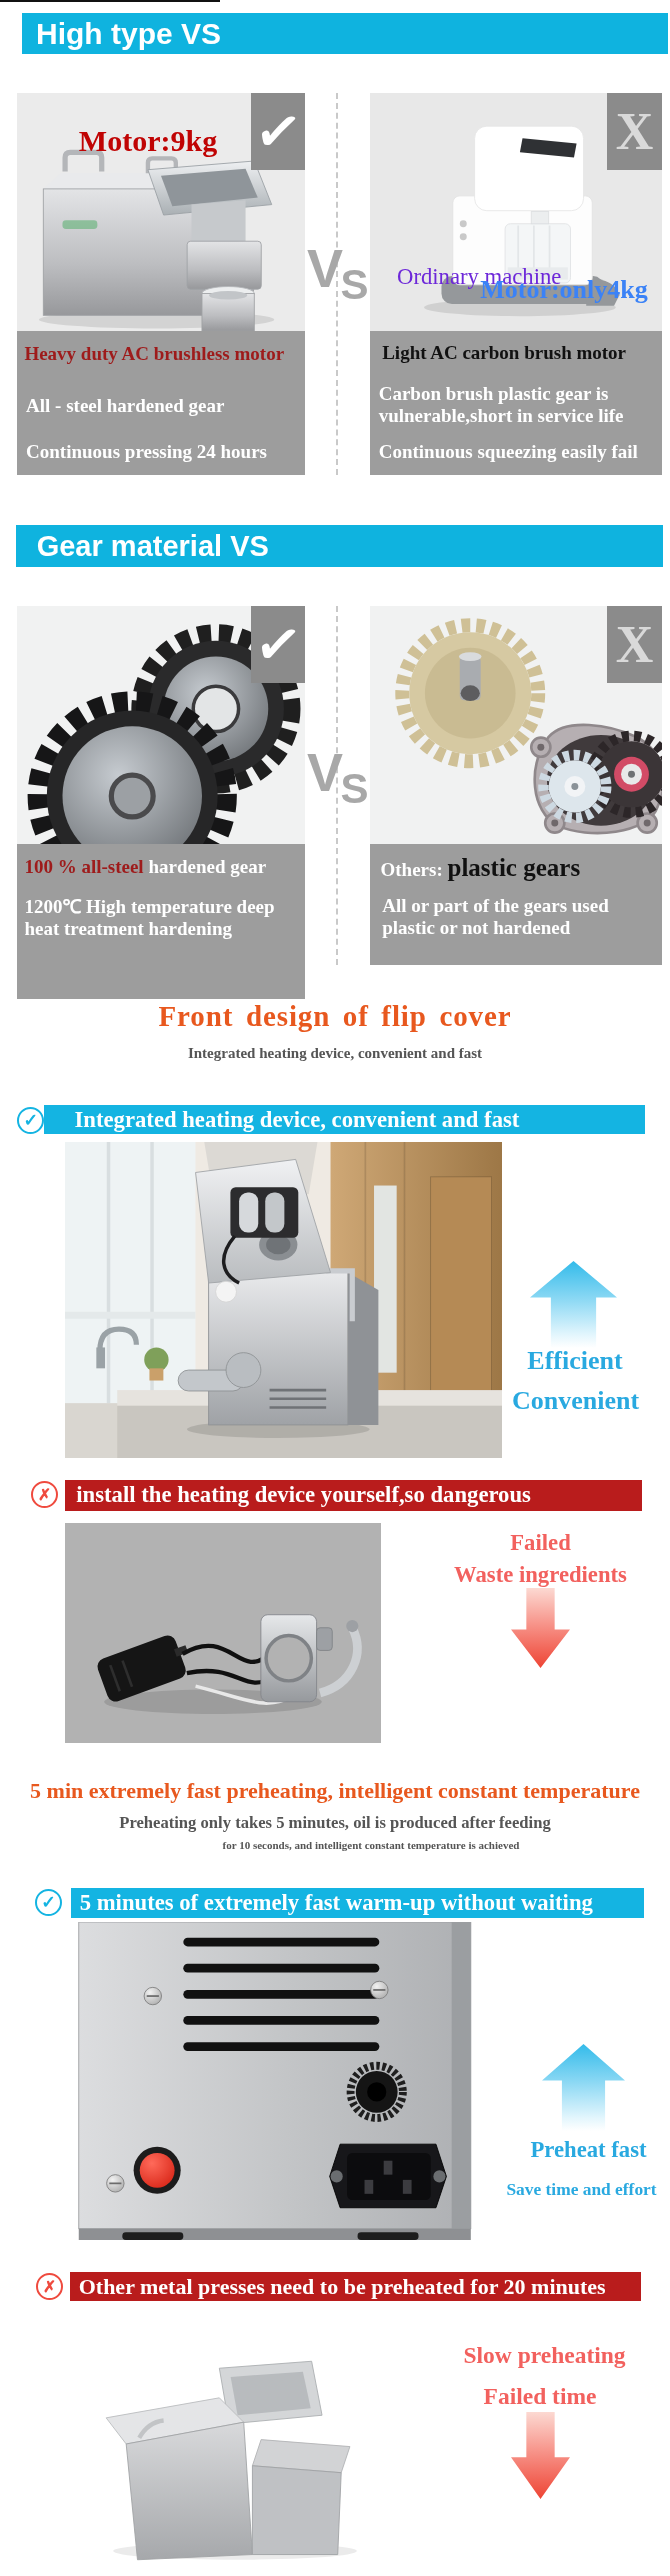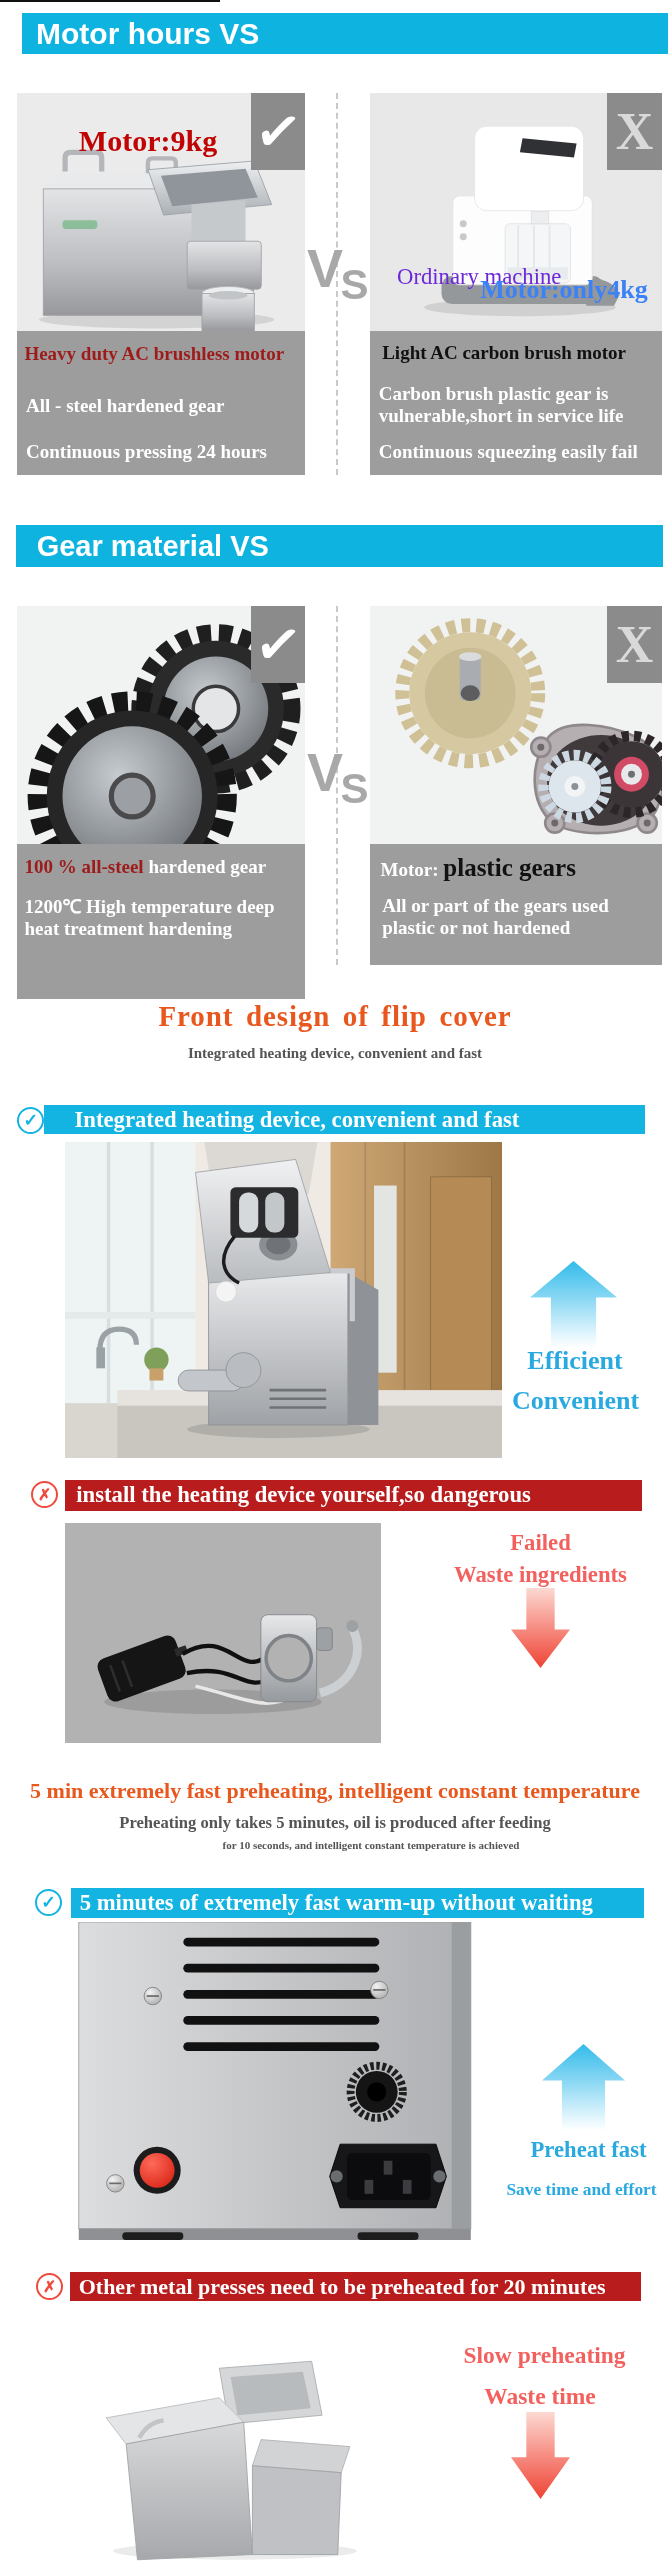--- a/index.html
+++ b/index.html
@@ -48,21 +48,21 @@
   .photo{overflow:hidden;}
 </style>
 </head>
 <body>
 
 <div id="canvas">
 
   <div class="abs" style="left:0;top:0;width:220px;height:1.7px;background:#111;"></div>
 
   <div class="abs hdr-banner" style="left:22px;top:13px;width:646px;height:41px;">
-    <span style="font-size:30px;padding-left:14px;">Motor hours VS</span>
+    <span style="font-size:30px;padding-left:14px;">High type VS</span>
   </div>
 
   <div class="abs panel photo" style="left:17.4px;top:93px;width:288px;height:238px;">
     <svg width="288" height="238" viewBox="0 0 330 273">
       <defs>
         <linearGradient id="met1" x1="0" y1="0" x2="0" y2="1">
           <stop offset="0" stop-color="#e3e4e6"></stop>
             <stop offset="0.6" stop-color="#bcbdc0"></stop>
             <stop offset="1" stop-color="#97989b"></stop>
         </linearGradient>
@@ -208,21 +208,21 @@
   </div>
 
   <div class="abs graybox" style="left:17.4px;top:844px;width:288px;height:155px;">
     <div class="abs feat" style="left:7px;top:12.2px;width:279px;">
       <span class="red" style="color:#9e1b1b;">100 % all-steel</span><span> hardened gear</span>
     </div>
     <div class="abs feat" style="left:7px;top:52px;width:279px;">1200℃ High temperature deep heat treatment hardening</div>
   </div>
   <div class="abs graybox" style="left:370px;top:844px;width:292px;height:121px;">
     <div class="abs feat" style="left:10.5px;top:8.7px;width:281px;">
-      <span>Motor: </span><span style="color:#111;font-size:25px;">plastic gears</span>
+      <span>Others: </span><span style="color:#111;font-size:25px;">plastic gears</span>
     </div>
     <div class="abs feat" style="left:12.2px;top:51px;width:270px;">All or part of the gears used plastic or not hardened</div>
   </div>
 
   <div class="abs orange-h" style="left:0;top:1000px;width:670px;font-size:29px;letter-spacing:0.9px;word-spacing:4.4px;">Front design of flip cover</div>
   <div class="abs gray-sub" style="left:0;top:1045px;width:670px;font-size:15px;">Integrated heating device, convenient and fast</div>
 
   <div class="abs circle-ic ok" style="left:17.4px;top:1107px;">
     <span>✓</span>
   </div>
@@ -418,17 +418,17 @@
       <polygon points="165,48 248,42 257,84 173,92" fill="#b8bbbe"></polygon>
       <polygon points="45,125 180,100 152,72 22,95" fill="#e4e5e7" stroke="#b9bbbd"></polygon>
       <polygon points="45,125 180,100 190,252 58,258" fill="url(#met3)" stroke="#9fa1a4"></polygon>
       <polygon points="190,150 292,158 302,128 200,120" fill="#d2d3d5" stroke="#b0b2b4"></polygon>
       <polygon points="190,150 292,158 288,252 190,252" fill="#bfc1c4" stroke="#9fa1a4"></polygon>
       <path d="M60,118 q10,-18 28,-20" stroke="#c2c4c6" stroke-width="5" fill="none"></path>
     </svg>
   </div>
 
   <div class="abs red-txt" style="left:427px;top:2342px;width:235px;font-size:23.5px;">Slow preheating</div>
-  <div class="abs red-txt" style="left:444px;top:2383px;width:192px;font-size:23.5px;">Waste time</div>
+  <div class="abs red-txt" style="left:444px;top:2383px;width:192px;font-size:23.5px;">Failed time</div>
   <div class="abs arrow-down" style="left:511px;top:2412px;width:59px;height:87px;"></div>
 
 </div>
 
 
 </body></html>

